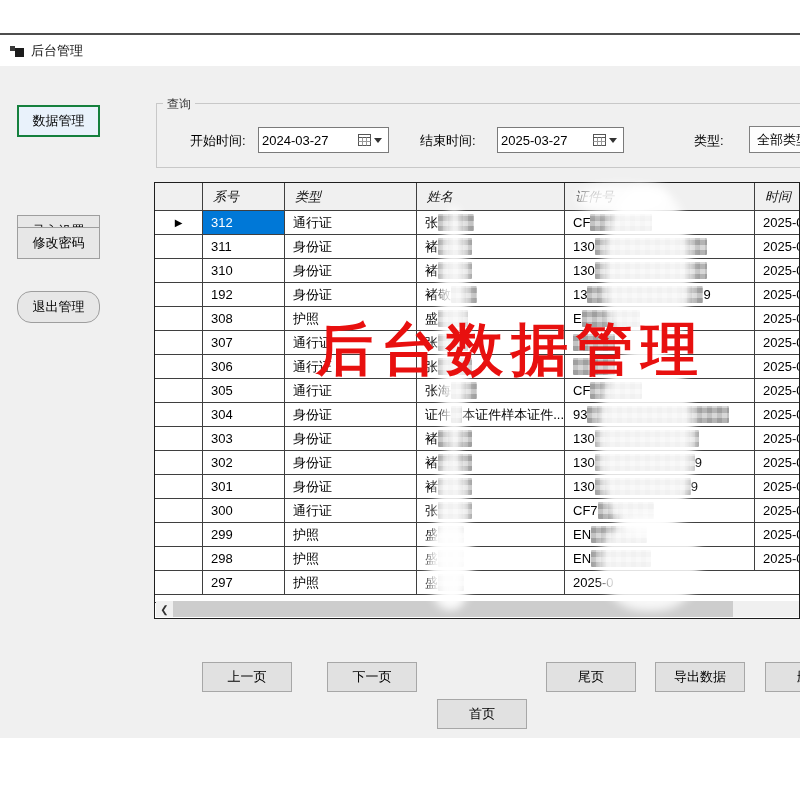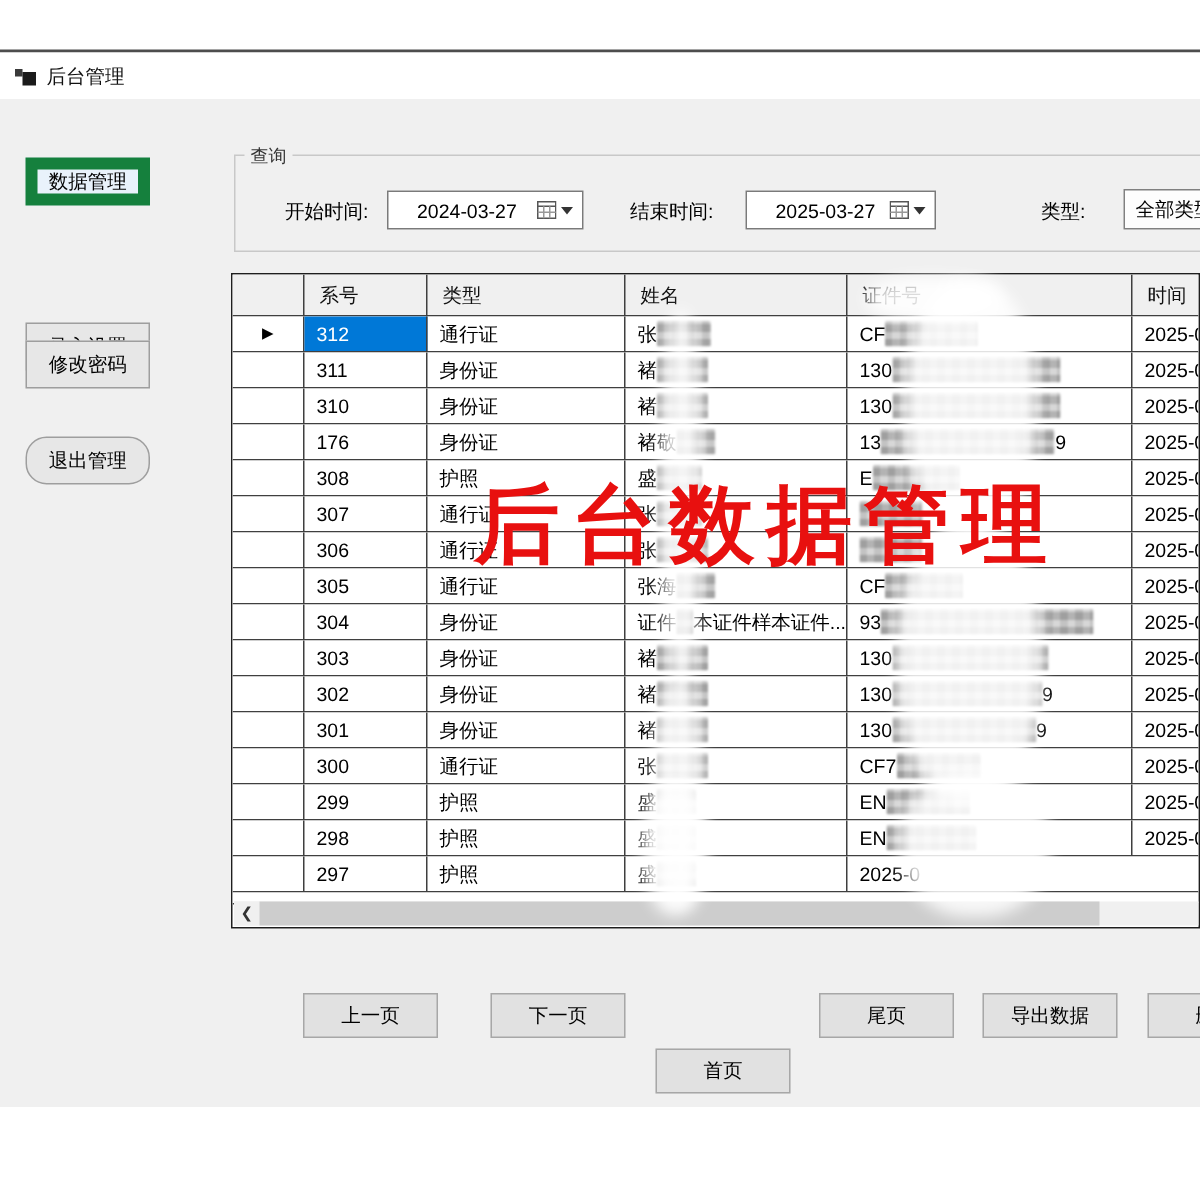--- a/index.html
+++ b/index.html
@@ -17,55 +17,55 @@
   .title-text{margin-left:7px;font-size:13px;color:#111;}
   .body-area{position:absolute;left:0;top:66px;width:800px;height:672px;background:#f0f0f0;}
 
   
   .side-btn{
     position:absolute;left:17px;width:83px;height:32px;
     background:#e7e7e7;border:1px solid #9e9e9e;
     display:flex;align-items:center;justify-content:center;
     font-size:13px;box-sizing:border-box;cursor:default;
   }
-  .side-btn.active{border:8px solid #15803d;background:#e9f2fb;}
+  .side-btn.active{border:2px solid #15803d;background:#e9f2fb;}
 
   
   .groupbox{
     position:absolute;left:156px;top:103px;width:660px;height:65px;
     border:1px solid #c8c8c8;box-sizing:border-box;
   }
   .groupbox-label{
     position:absolute;left:6px;top:-8px;background:#f0f0f0;padding:0 4px;
     font-size:12px;color:#333;
   }
   .q-label{position:absolute;font-size:13px;color:#000;}
   .datebox{
     position:absolute;height:26px;background:#fff;border:1px solid #7a7a7a;
     box-sizing:border-box;display:flex;align-items:center;font-size:13px;
   }
-  .datebox .dval{padding-left:19px;flex:1;}
+  .datebox .dval{padding-left:3px;flex:1;}
   .cal-ico{width:13px;height:12px;margin-right:3px;}
   .dd-arrow{
     width:0;height:0;border-left:4px solid transparent;border-right:4px solid transparent;
     border-top:5px solid #333;margin-right:6px;
   }
   .combo{
     position:absolute;height:27px;background:#fdfdfd;border:1px solid #808080;
     box-sizing:border-box;display:flex;align-items:center;font-size:13px;padding-left:7px;
   }
 
   
   .grid{
     position:absolute;left:154px;top:182px;width:646px;height:437px;
     background:#ffffff;border:1px solid #1e1e1e;box-sizing:border-box;overflow:hidden;
   }
   .g-header{display:flex;height:28px;background:#f0f0f0;border-bottom:1px solid #3f3f3f;box-sizing:border-box;}
   .g-header .hc{display:flex;align-items:center;padding-left:10px;font-size:13px;color:#111;
-    border-right:1px solid #3f3f3f;box-sizing:border-box;}
+    border-right:1px solid #3f3f3f;box-sizing:border-box;font-style:italic;}
   .g-row{display:flex;height:24px;border-bottom:1px solid #3f3f3f;box-sizing:border-box;background:#fff;}
   .g-row .c{display:flex;align-items:center;padding-left:8px;font-size:13px;
     border-right:1px solid #3f3f3f;box-sizing:border-box;overflow:hidden;white-space:nowrap;}
   .c-sel{width:48px;padding-left:0 !important;justify-content:center;}
   .c-id{width:82px;}
   .c-type{width:132px;}
   .c-name{width:148px;}
   .c-cert{width:190px;}
   .c-time{flex:1;border-right:none !important;}
   .hc.c-sel{padding-left:0;}
@@ -187,21 +187,21 @@
       <div class="g-row">
         <div class="c c-sel"></div>
         <div class="c c-id">310</div>
         <div class="c c-type">身份证</div>
         <div class="c c-name">褚<span class="mz" style="width: 34px;"></span></div>
         <div class="c c-cert">130<span class="mz" style="width: 112px;"></span></div>
         <div class="c c-time">2025-0</div>
       </div>
       <div class="g-row">
         <div class="c c-sel"></div>
-        <div class="c c-id">176</div>
+        <div class="c c-id">192</div>
         <div class="c c-type">身份证</div>
         <div class="c c-name">褚敬<span class="mz" style="width: 26px;"></span></div>
         <div class="c c-cert">13<span class="mz" style="width: 116px;"></span>9</div>
         <div class="c c-time">2025-0</div>
       </div>
       <div class="g-row">
         <div class="c c-sel"></div>
         <div class="c c-id">308</div>
         <div class="c c-type">护照</div>
         <div class="c c-name">盛<span class="mz" style="width: 30px;"></span></div>

